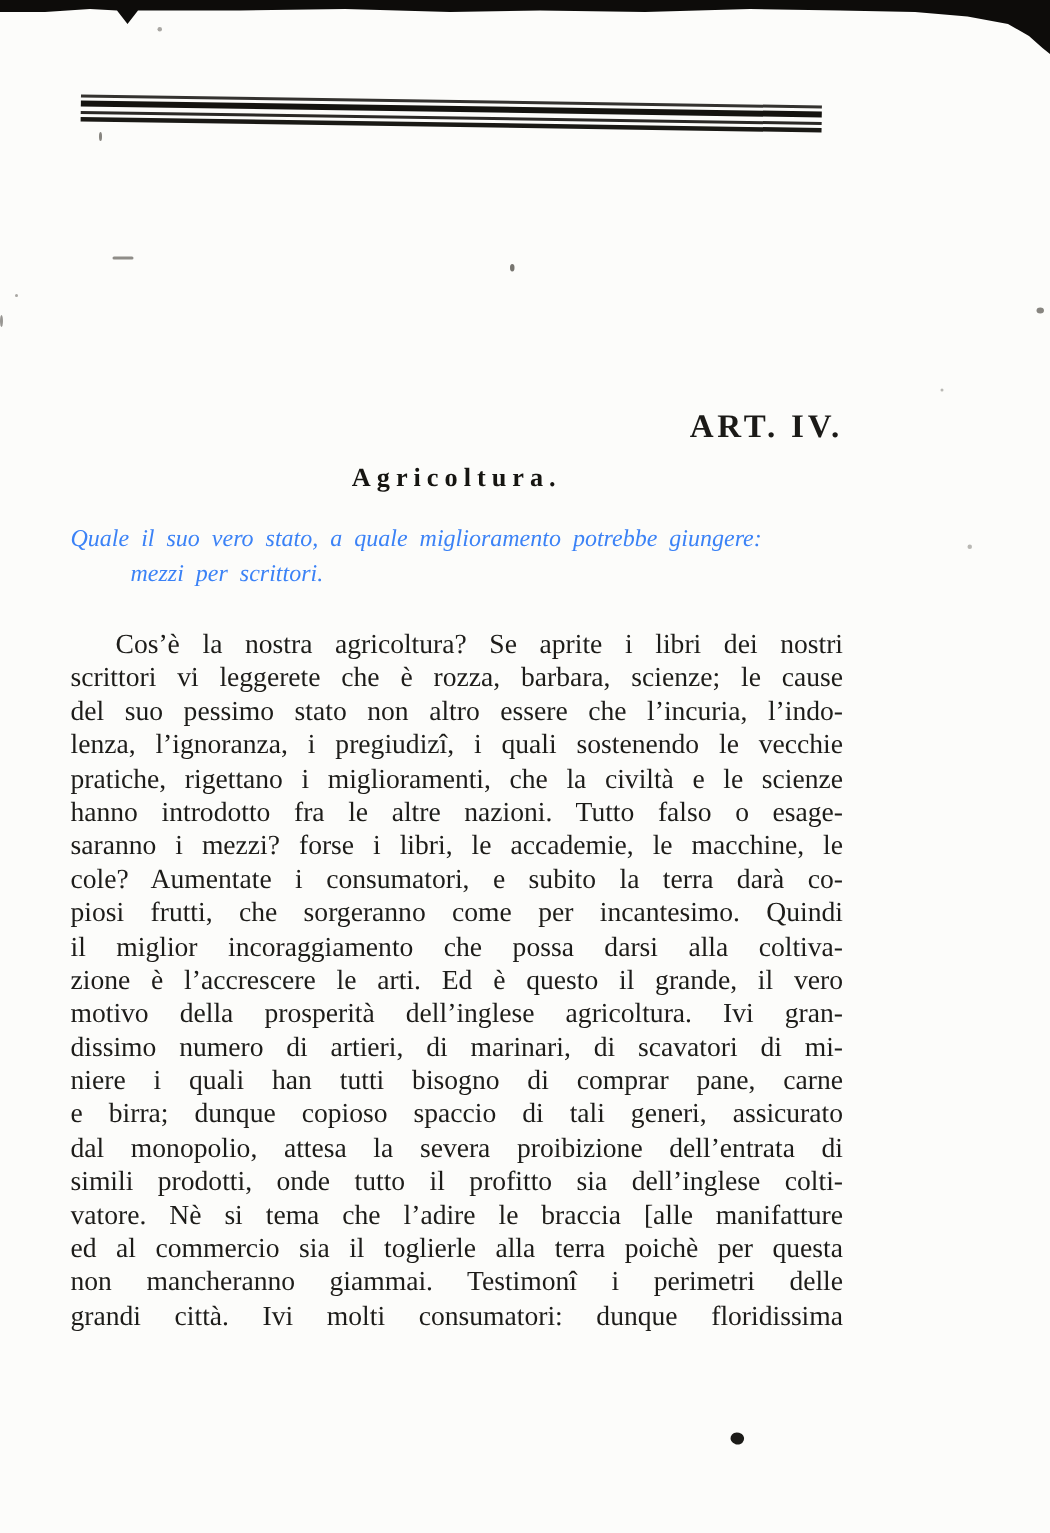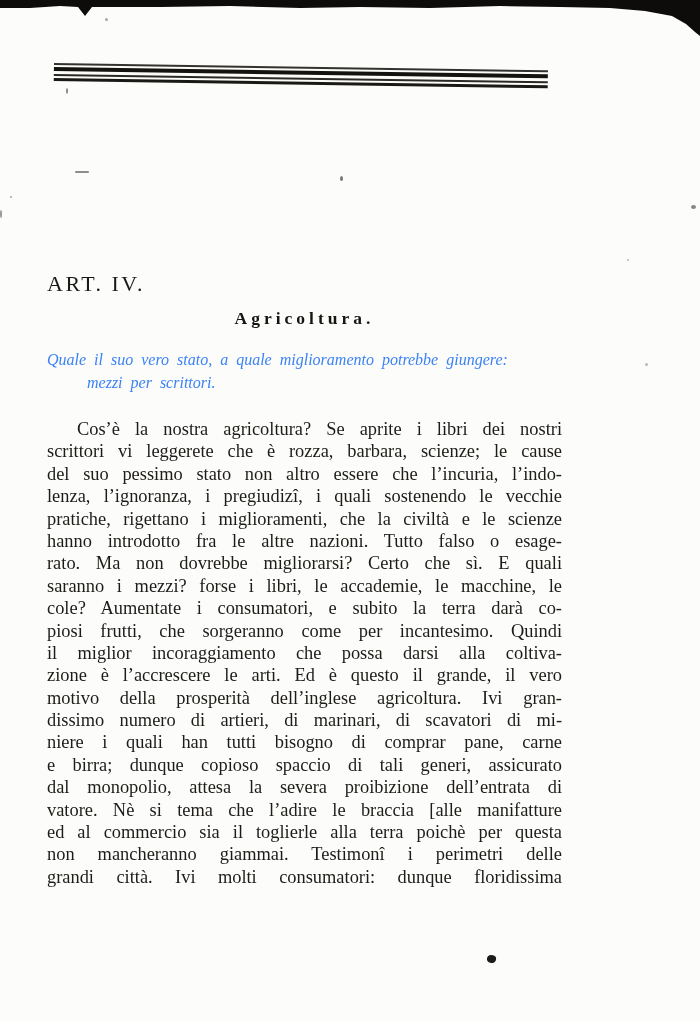--- a/index.html
+++ b/index.html
@@ -18,22 +18,22 @@
     position:absolute;top:63px;left:54px;width:494px;
     transform:rotate(0.85deg);transform-origin:left top;
   }
   .double-rule .r1{height:2px;background:#34322f;margin-bottom:2px;}
   .double-rule .r2{height:4px;background:#14130f;margin-bottom:3px;}
   .double-rule .r3{height:2px;background:#2b2926;margin-bottom:2px;}
   .double-rule .r4{height:3px;background:#1a1915;}
   .content{position:absolute;left:47px;top:0;width:515px;}
   .art-heading{
     position:absolute;top:271px;left:0;width:100%;
-    margin:0;text-align:left;
-    font-size:22px;font-weight:normal;letter-spacing:2.5px;
+    margin:0;text-align:right;
+    font-size:22px;font-weight:bold;letter-spacing:2.5px;
     color:#1b1a17;
   }
   .section-title{
     position:absolute;top:308px;left:0;width:100%;
     margin:0;text-align:center;
     font-size:17.5px;font-weight:bold;letter-spacing:4px;
     color:#161511;
   }
   .epigraph{
     position:absolute;top:348px;left:0;width:545px;
@@ -91,31 +91,31 @@
         <div class="epi-line">Quale il suo vero stato, a quale miglioramento potrebbe giungere:</div>
         <div class="epi-line">mezzi per scrittori.</div>
       </div>
     <div class="body-text">
         <div class="body-line">Cos’è la nostra agricoltura? Se aprite i libri dei nostri</div>
         <div class="body-line">scrittori vi leggerete che è rozza, barbara, scienze; le cause</div>
         <div class="body-line">del suo pessimo stato non altro essere che l’incuria, l’indo-</div>
         <div class="body-line">lenza, l’ignoranza, i pregiudizî, i quali sostenendo le vecchie</div>
         <div class="body-line">pratiche, rigettano i miglioramenti, che la civiltà e le scienze</div>
         <div class="body-line">hanno introdotto fra le altre nazioni. Tutto falso o esage-</div>
-        <div class="body-line">rato. Ma non dovrebbe migliorarsi? Certo che sì. E quali</div>
         <div class="body-line">saranno i mezzi? forse i libri, le accademie, le macchine, le</div>
         <div class="body-line">cole? Aumentate i consumatori, e subito la terra darà co-</div>
         <div class="body-line">piosi frutti, che sorgeranno come per incantesimo. Quindi</div>
         <div class="body-line">il miglior incoraggiamento che possa darsi alla coltiva-</div>
         <div class="body-line">zione è l’accrescere le arti. Ed è questo il grande, il vero</div>
         <div class="body-line">motivo della prosperità dell’inglese agricoltura. Ivi gran-</div>
         <div class="body-line">dissimo numero di artieri, di marinari, di scavatori di mi-</div>
         <div class="body-line">niere i quali han tutti bisogno di comprar pane, carne</div>
         <div class="body-line">e birra; dunque copioso spaccio di tali generi, assicurato</div>
         <div class="body-line">dal monopolio, attesa la severa proibizione dell’entrata di</div>
+        <div class="body-line">simili prodotti, onde tutto il profitto sia dell’inglese colti-</div>
         <div class="body-line">vatore. Nè si tema che l’adire le braccia [alle manifatture</div>
         <div class="body-line">ed al commercio sia il toglierle alla terra poichè per questa</div>
         <div class="body-line">non mancheranno giammai. Testimonî i perimetri delle</div>
         <div class="body-line">grandi città. Ivi molti consumatori: dunque floridissima</div>
       </div>
   </div>
 
   <div class="ink-blot"></div>
 
   <div class="speck s1"></div>

